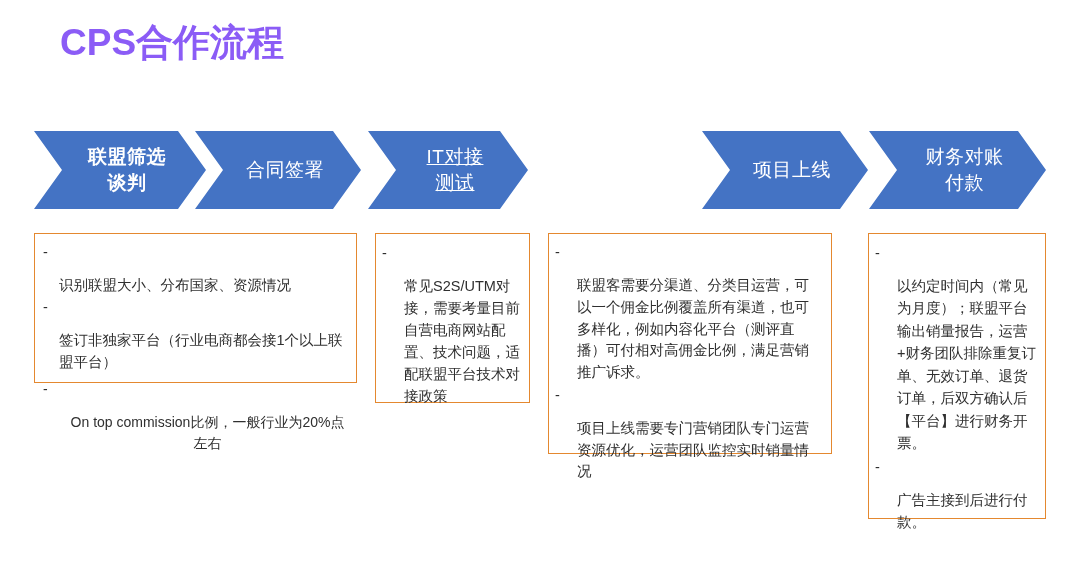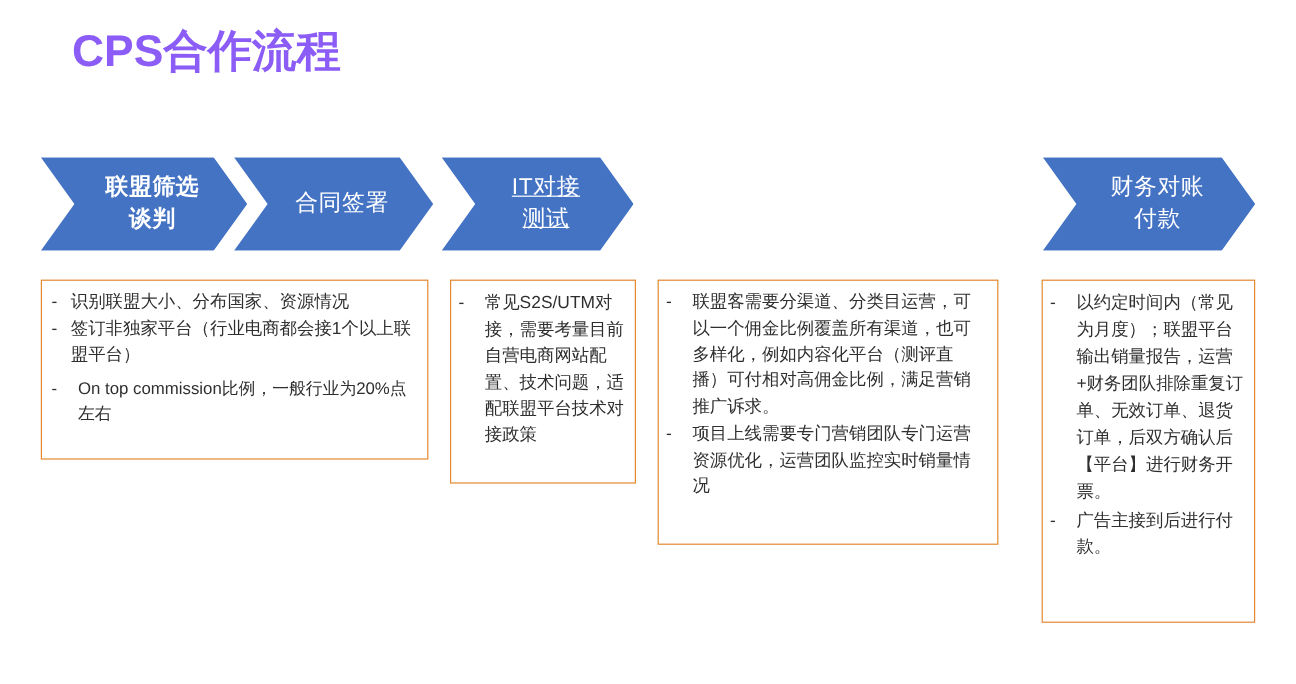--- a/index.html
+++ b/index.html
@@ -83,31 +83,32 @@
     color: #2F2F2F;
     margin-bottom: 1px;
   }
   .bullet-dash {
     flex: 0 0 auto;
     color: #2F2F2F;
     user-select: none;
   }
   .bullet-text {
     flex: 1 1 auto;
+    margin-top: 33px;
   }
 
   
   #box-1 { left: 34px; top: 233px; width: 323px; height: 150px; padding: 8px 6px 8px 8px; }
   #box-1 .bullet-item { font-size: 14.5px; line-height: 1.47; }
   #box-1 .bullet-dash { width: 16px; }
   #box-1 .b1-i1 .bullet-text,
   #box-1 .b1-i2 .bullet-text { text-indent: 0; }
   #box-1 .b1-i3 { margin-top: 6px; font-size: 14px; }
   #box-1 .b1-i3 .bullet-dash { width: 20px; }
-  #box-1 .b1-i3 .bullet-text { padding-left: 2px; }
+  #box-1 .b1-i3 .bullet-text { padding-left: 2px; text-align: center; }
 
   
   #box-2 { left: 375px; top: 233px; width: 155px; height: 170px; padding: 8px 6px 8px 6px; }
   #box-2 .bullet-item { font-size: 14.5px; line-height: 1.52; }
   #box-2 .bullet-dash { width: 22px; }
 
   
   #box-3 { left: 548px; top: 233px; width: 284px; height: 221px; padding: 8px 8px 8px 6px; }
   #box-3 .bullet-item { font-size: 14.5px; line-height: 1.5; }
   #box-3 .bullet-dash { width: 22px; }
@@ -132,20 +133,23 @@
   <div class="chevron" style="left:195px; width:166px;justify-content:center;">
     <span class="chev-label">合同签署</span>
   </div>
 
   <div class="chevron" style="left:368px; width:160px;text-decoration:underline;">
     <span class="chev-label">IT对接
 测试</span>
   </div>
 
 
+  <div class="chevron" style="left:702px; width:166px;">
+    <span class="chev-label">项目上线</span>
+  </div>
 
   <div class="chevron" style="left:869px; width:177px;">
     <span class="chev-label">财务对账
 付款</span>
   </div>
 
 </div>
 
 <div class="detail-box" id="box-1">
   <ul class="bullet-list">

